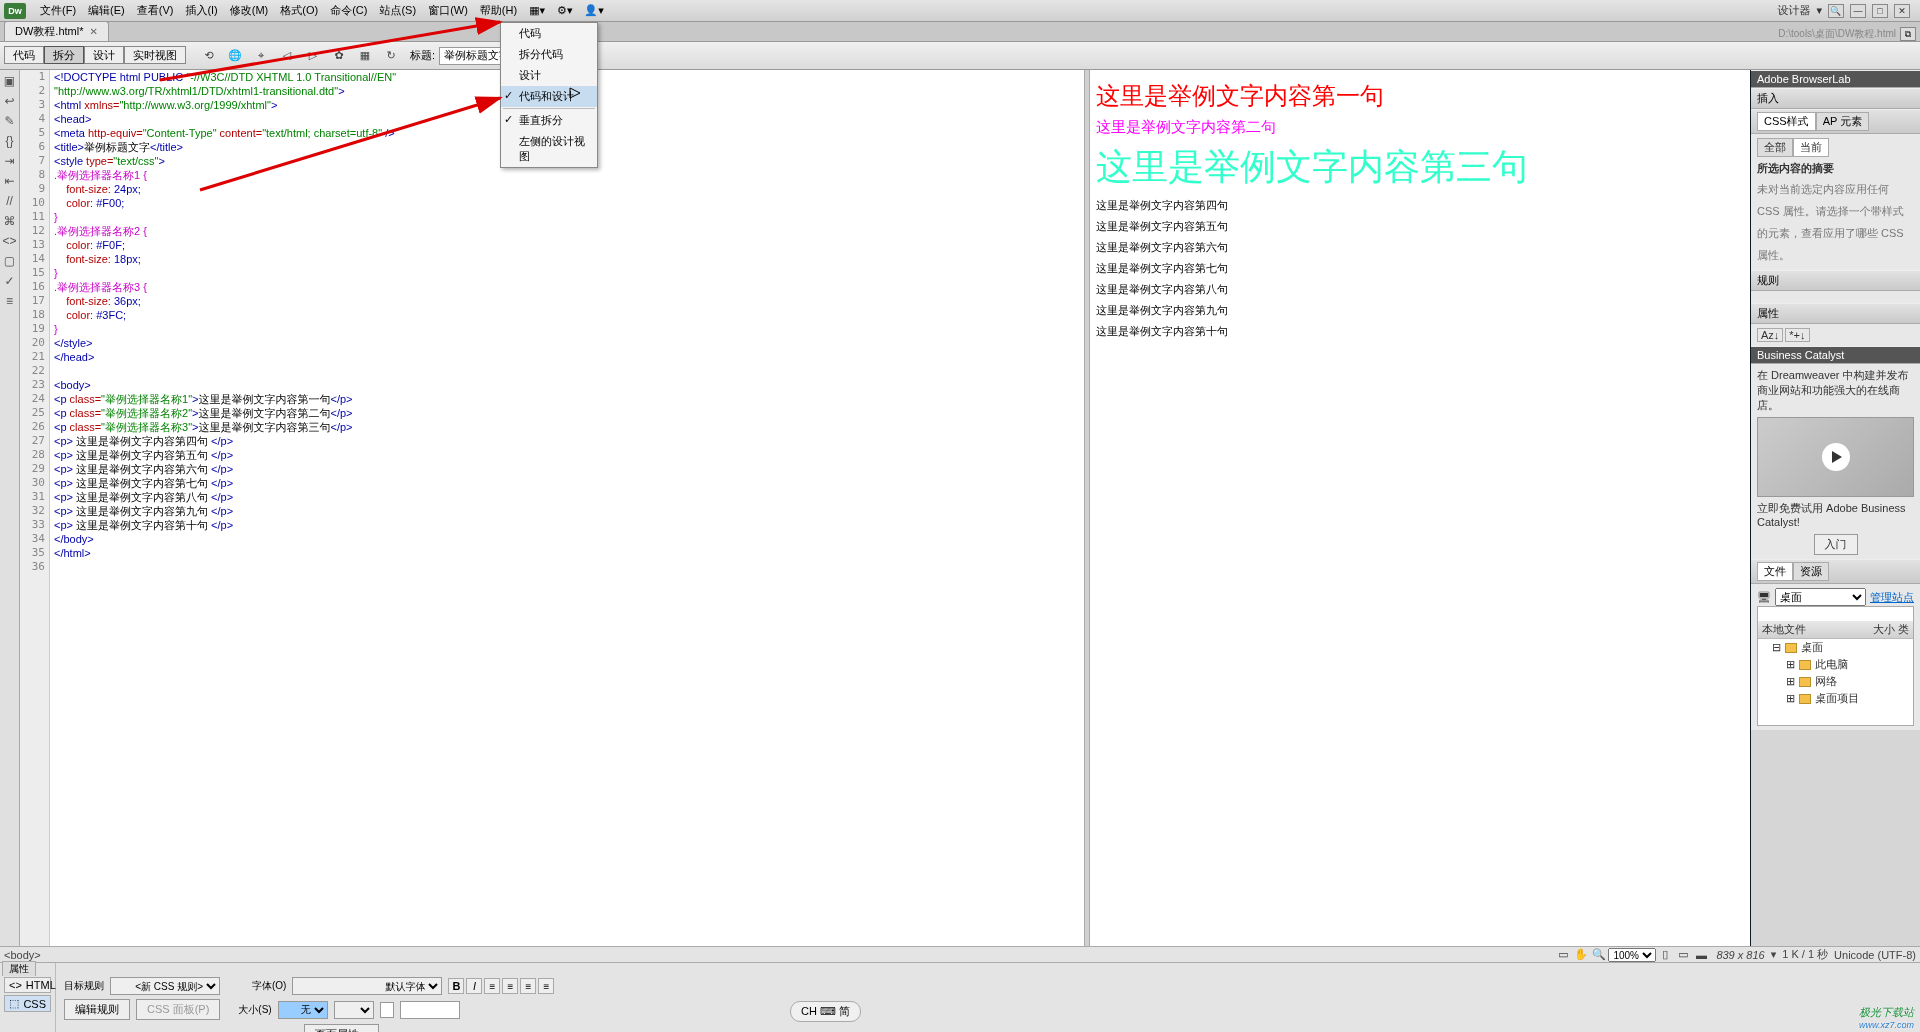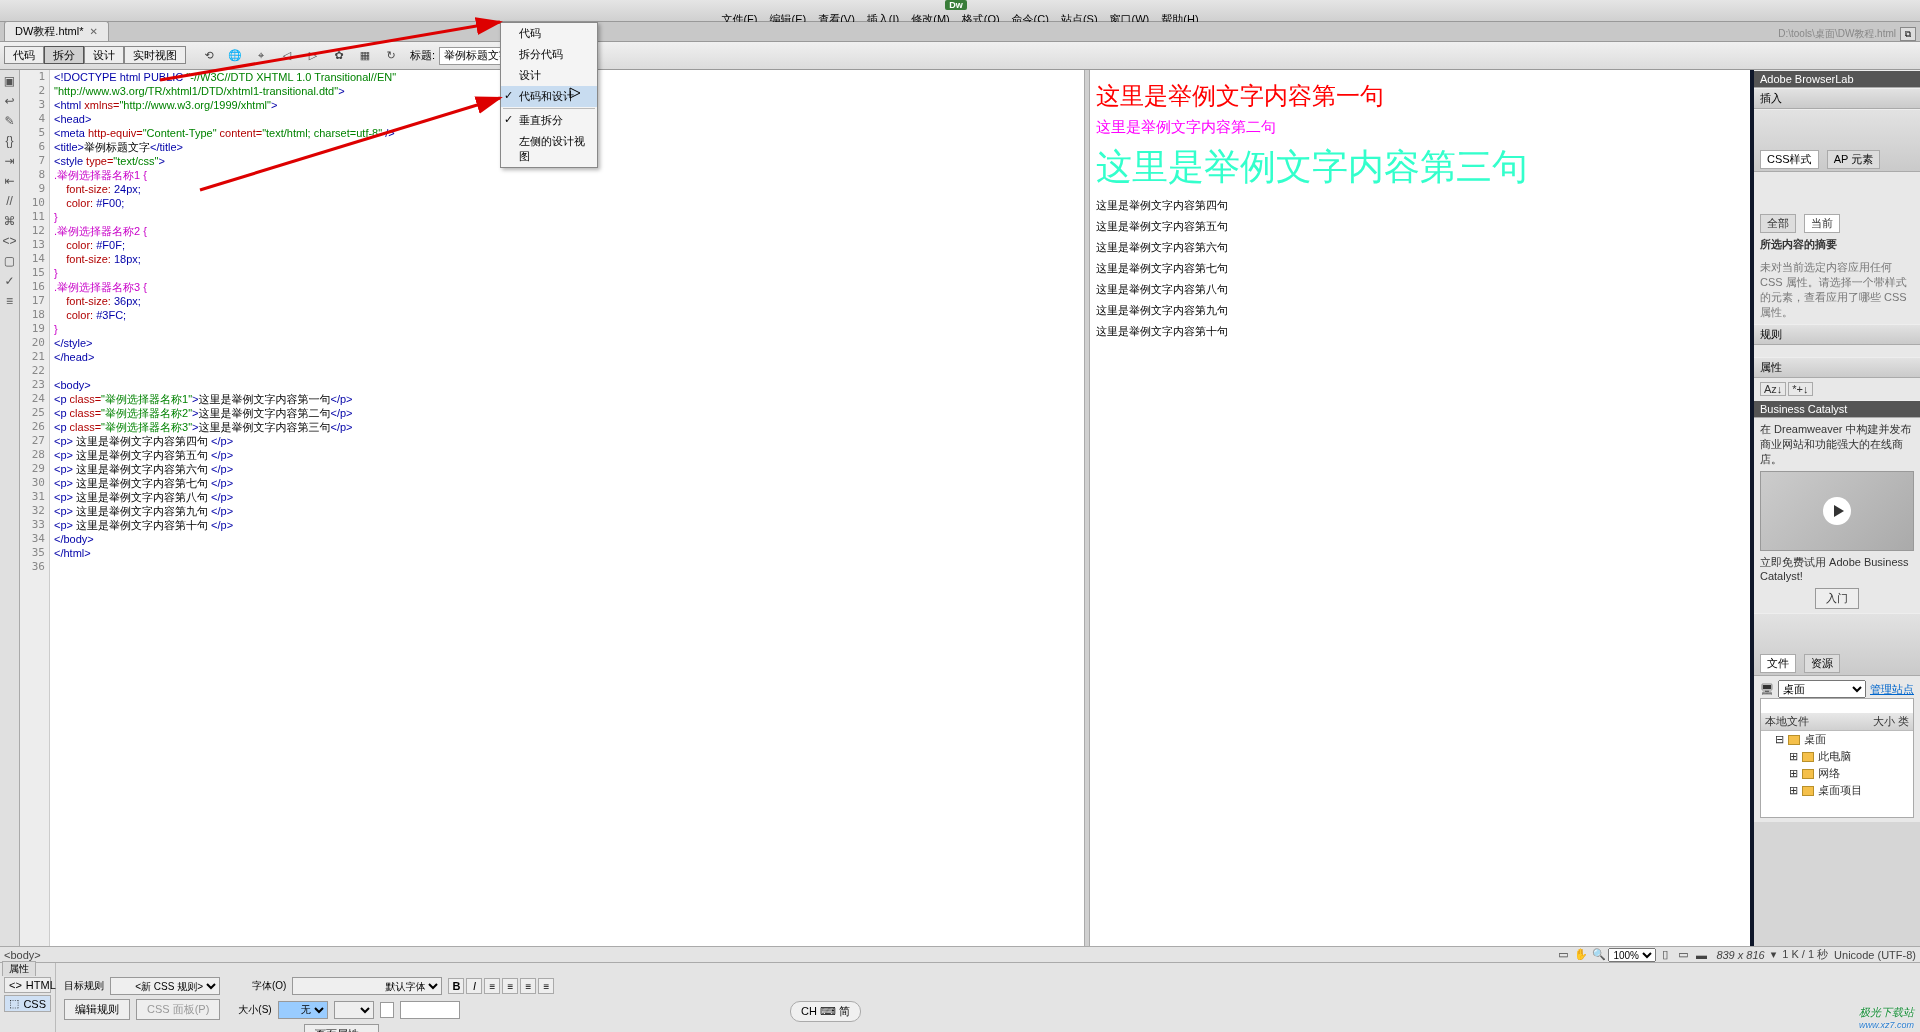--- a/index.html
+++ b/index.html
@@ -1,20 +1,20 @@
 <!DOCTYPE html>
 <html><head>
 <meta charset="utf-8">
 <style>
 * { margin: 0; padding: 0; box-sizing: border-box; font-family: Tahoma, "Microsoft YaHei", sans-serif; font-size: 11px; }
 body { background: #d6d6d6; overflow: hidden; width: 1920px; height: 1032px; }
 .app { display: flex; flex-direction: column; height: 100vh; }
 
 
-.menubar { height: 22px; background: linear-gradient(#e5e5e5,#d0d0d0); display: flex; align-items: center; padding: 0 4px; border-bottom: 1px solid #999; flex-direction: column; }
+.menubar { height: 22px; background: linear-gradient(#e5e5e5,#d0d0d0); display: flex; align-items: center; padding: 0 4px; border-bottom: 1px solid #999; }
 .menubar .logo { width: 22px; height: 16px; background: #3a7d3a; color: #fff; font-size: 9px; font-weight: bold; display: flex; align-items: center; justify-content: center; border-radius: 2px; margin-right: 8px; }
 .menubar .menu-item { padding: 2px 6px; cursor: pointer; }
 .menubar .spacer { flex: 1; }
 .menubar .right-txt { color: #333; padding-right: 6px; display:flex; align-items:center; gap:6px;}
 .winbtn { width:16px; height:14px; border:1px solid #888; background:#ddd; display:inline-flex; align-items:center; justify-content:center; font-size:9px;}
 
 
 .tabbar { height: 20px; background: #c8c8c8; display: flex; align-items: flex-end; padding: 0 4px; border-bottom: 1px solid #999; }
 .tab { background: #e8e8e8; padding: 2px 10px; border: 1px solid #999; border-bottom: none; display: flex; align-items: center; gap: 6px; border-radius: 3px 3px 0 0;}
 .tab .close { font-size: 10px; color: #666; cursor: pointer; }
@@ -54,25 +54,25 @@
 .dropdown .ditem { padding: 3px 6px 3px 18px; position: relative; cursor:pointer;}
 .dropdown .ditem.sel { background:#c8dcf0; }
 .dropdown .ditem .chk { position:absolute; left:3px; }
 .dropdown .dsep { height:1px; background:#bbb; margin:1px 2px;}
 
 
 .arrow { position:absolute; pointer-events:none; z-index:60;}
 .arrow svg { overflow:visible;}
 
 
-.rightcol { width: 170px; background: #d6d6d6; border-left:4px solid #0f172a; display:flex; flex-direction:column;}
+.rightcol { width: 170px; background: #d6d6d6; border-left:1px solid #0f172a; display:flex; flex-direction:column;}
 .panel-hdr { background: linear-gradient(#e2e2e2,#cacaca); padding:2px 6px; font-size:11px; border-top:1px solid #eee; border-bottom:1px solid #aaa; display:flex; align-items:center; gap:6px;}
 .panel-hdr.dark { background:#555; color:#fff;}
 .panel-body { padding:4px 6px; font-size:10px; color:#333; background:#e8e8e8;}
-.tabs-sm { display:flex; gap:8px;margin-top:38px;}
+.tabs-sm { display:flex; gap:0;}
 .tabs-sm .t { padding:1px 6px; border:1px solid #aaa; background:#ddd; cursor:pointer;}
 .tabs-sm .t.active { background:#fff;}
 .bc-thumb { height:80px; background:linear-gradient(135deg,#ccc,#aaa); border:1px solid #999; display:flex; align-items:center; justify-content:center; margin:4px 0;}
 .play { width:28px; height:28px; background:#fff; border-radius:50%; display:flex; align-items:center; justify-content:center;}
 .play::after{content:"";border-left:10px solid #333;border-top:6px solid transparent;border-bottom:6px solid transparent;margin-left:3px;}
 .btn-flat{display:inline-block;padding:2px 10px;border:1px solid #999;background:#eee;cursor:pointer;}
 .filetree { background:#fff; border:1px solid #aaa; height:120px; overflow:auto; font-size:11px;}
 .filetree .fh { background:linear-gradient(#e8e8e8,#d0d0d0); padding:1px 4px; display:flex; justify-content:space-between; border-bottom:1px solid #bbb;margin-top:14px;}
 .filetree .row { padding:1px 4px 1px 14px; display:flex; align-items:center; gap:4px;}
 .filetree .row.ind1{padding-left:28px;}
@@ -265,21 +265,21 @@
           <span class="t active">CSS样式</span>
           <span class="t">AP 元素</span>
         </div>
       </div>
       <div class="panel-body">
         <div class="tabs-sm" style="margin-bottom:4px;">
           <span class="t">全部</span>
           <span class="t active">当前</span>
         </div>
         <b>所选内容的摘要</b>
-        <div style="color:#777;margin-top:8px;line-height:15px;">未对当前选定内容应用任何 CSS 属性。请选择一个带样式的元素，查看应用了哪些 CSS 属性。</div>
+        <div style="color:#777;margin-top:2px;line-height:22px;">未对当前选定内容应用任何 CSS 属性。请选择一个带样式的元素，查看应用了哪些 CSS 属性。</div>
       </div>
       <div class="panel-hdr">规则</div>
       <div class="panel-body" style="height:12px;"></div>
       <div class="panel-hdr">属性</div>
       <div class="panel-body" style="display:flex;gap:2px;">
         <span style="border:1px solid #aaa;padding:0 3px;">Az↓</span>
         <span style="border:1px solid #aaa;padding:0 3px;">*+↓</span>
       </div>
       <div class="panel-hdr dark">Business Catalyst</div>
       <div class="panel-body">

